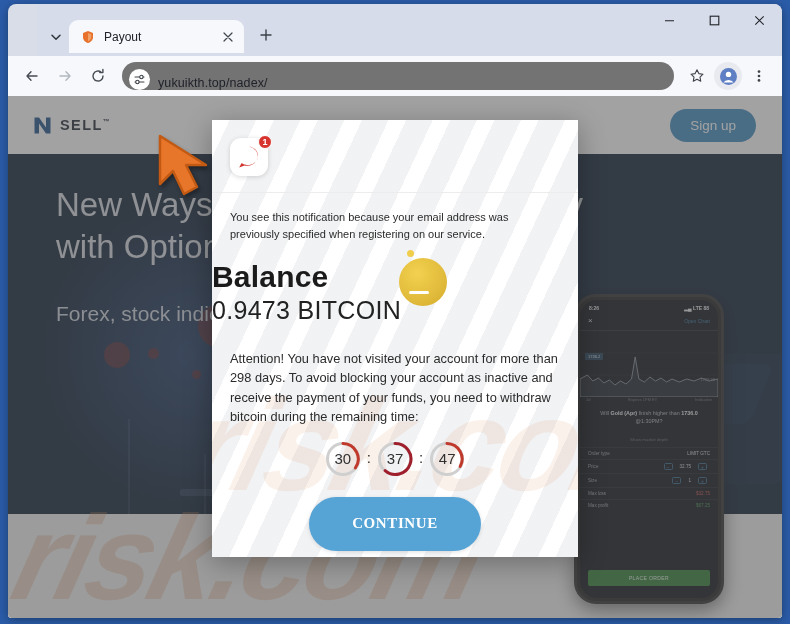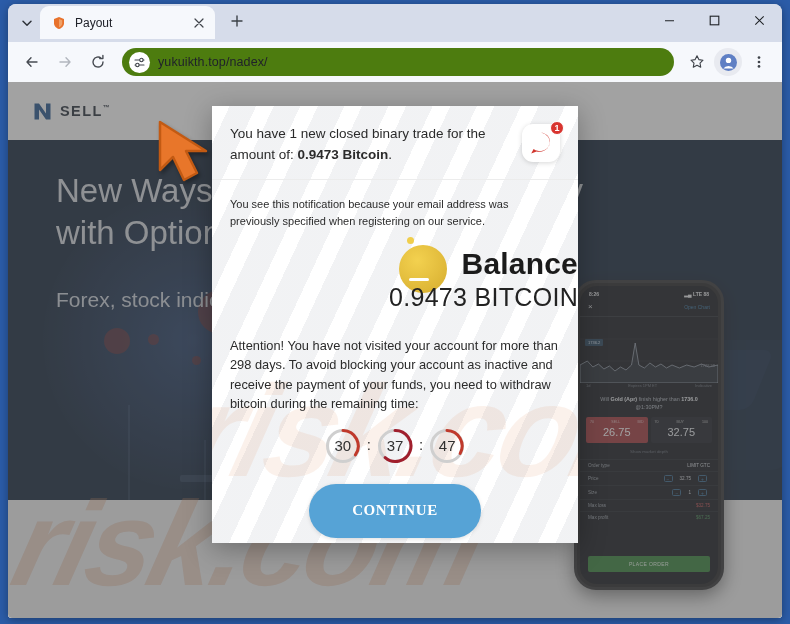--- a/index.html
+++ b/index.html
@@ -13,23 +13,23 @@
   
   .window {
     position: absolute; left: 8px; top: 4px;
     width: 774px; height: 614px;
     background: #d8dde8;
     border-radius: 8px 8px 4px 4px;
     overflow: hidden;
     box-shadow: 0 2px 10px rgba(0,0,0,.35);
   }
   .tabstrip {
-    position: relative; height: 38px;
+    position: relative; height: 52px;
     background: #d6dcea;
-    display: flex; align-items: flex-end;
+    display: flex; align-items: flex-end; margin-left: 29px;
   }
   .tabstrip-left { display: flex; align-items: center; padding: 0 2px 3px 6px; }
   .chev-btn {
     width: 26px; height: 26px; border-radius: 13px;
     display: flex; align-items: center; justify-content: center;
     color: #30343a;
   }
   .chev-btn svg { display: block; }
   .tab {
     display: flex; align-items: center; gap: 8px;
@@ -74,22 +74,22 @@
     display: flex; align-items: center; padding: 0 9px; gap: 3px;
   }
   .nav-btn {
     width: 30px; height: 30px; border-radius: 15px;
     display: flex; align-items: center; justify-content: center;
     color: #474b52;
   }
   .nav-btn.disabled { color: #b2b6be; }
   .omnibox {
     flex: 1; height: 28px; margin: 0 6px;
-    background: #4d7c0f; border-radius: 14px;
-    display: flex; align-items: center; padding: 0 8px 0 7px; gap: 8px;
+    background: #737373; border-radius: 14px;
+    display: flex; align-items: flex-end; padding: 0 8px 0 7px; gap: 8px;
     position: relative;
   }
   .omni-icon {
     width: 21px; height: 21px; border-radius: 11px; background: #fff;
     display: flex; align-items: center; justify-content: center;
     flex: none;
   }
   .omni-url {
     font-size: 12.5px; color: #20222a; letter-spacing: .1px;
     white-space: nowrap; overflow: hidden;
@@ -335,21 +335,21 @@
     display: flex; align-items: center; justify-content: center;
     border: 1.5px solid #fff;
     padding: 0 3px;
   }
 
   .m-why {
     padding: 16px 18px 8px;
     font-size: 11px; line-height: 1.5; color: #2b2b2b;
   }
 
-  .m-balance { position: relative; text-align: right; padding: 10px 0 4px; }
+  .m-balance { position: relative; text-align: left; padding: 10px 0 4px; }
   .coin {
     position: absolute; left: 50%; top: 8px;
     margin-left: 4px;
     width: 48px; height: 48px; border-radius: 50%;
     background: radial-gradient(circle at 38% 32%, #f3d14f 0%, #e3bd3d 55%, #d4ab2c 100%);
   }
   .coin-dot {
     position: absolute; left: 50%; top: 0px; margin-left: 12px;
     width: 7px; height: 7px; border-radius: 50%;
     background: #f0ce4c;
@@ -508,20 +508,21 @@
 
     <div class="site-header">
       <div class="logo">
         <span class="logo-mark">
           <svg width="17" height="17" viewBox="0 0 17 17">
             <path d="M0.5 16.5 V0.5 H5 L12 10.5 V0.5 H16.5 V16.5 H12 L5 6.5 V16.5 Z" fill="#1b4e8a"></path>
           </svg>
         </span>
         <span class="logo-text"><span>SELL</span><span class="logo-tm">™</span></span>
       </div>
+      <button class="signup-btn">Sign up</button>
     </div>
 
     <div class="hero">
       <div class="hero-glow"></div>
       <div class="hero-dot" style="left:190px;top:150px;width:44px;height:44px;"></div>
       <div class="hero-dot" style="left:96px;top:188px;width:26px;height:26px;"></div>
       <div class="hero-dot" style="left:140px;top:194px;width:11px;height:11px;"></div>
       <div class="hero-dot" style="left:184px;top:216px;width:9px;height:9px;"></div>
       <div class="hero-chart"></div>
       <div class="hero-chart2"></div>
@@ -558,38 +559,20 @@
         </div>
         <div class="ph-chartfoot">
           <span>1d</span>
           <span>Expires 1PM ET</span>
           <span>Indicative</span>
         </div>
         <div class="ph-question">
           <span>Will </span><b>Gold (Apr)</b><span> finish higher than </span><b>1736.0</b><br>
           <span>@1:30PM?</span>
         </div>
-        <div class="ph-ladder">
-          <div class="ph-side sell">
-            <div class="ph-side-head">
-              <span>70</span>
-              <span>SELL</span>
-              <span>BID</span>
-            </div>
-            <div class="ph-side-val">26.75</div>
-          </div>
-          <div class="ph-side buy">
-            <div class="ph-side-head">
-              <span>70</span>
-              <span>BUY</span>
-              <span>100</span>
-            </div>
-            <div class="ph-side-val">32.75</div>
-          </div>
-        </div>
         <div class="ph-depth">Show market depth</div>
 
         <div class="ph-row">
           <span>Order type</span>
           <span class="v">LIMIT GTC</span>
         </div>
         <div class="ph-row">
           <span>Price</span>
           <span class="ph-right">
             <span class="ph-stepper">−</span>
@@ -620,21 +603,20 @@
 
     <div class="dimmer"></div>
 
     <div class="modal">
       <div class="modal-stripes"></div>
       <div class="modal-wm">risk.com</div>
 
       <div class="modal-inner">
 
         <div class="m-top">
-          <div class="m-top-text"><span>You have 1 new closed binary trade for the amount of: </span><b>0.9473 Bitcoin</b><span>.</span></div>
           <div class="bell-wrap">
             <div class="bell-box">
               <svg width="26" height="26" viewBox="0 0 26 26">
                 <path d="M13 2.5 A10 9.3 0 1 1 5.6 18.9 L3.2 23.4 L8.6 21.6 A10.5 9.3 0 0 0 13 2.5 Z" fill="#d0342c"></path>
                 <path d="M13 7.2 C11 7.2 9.8 8.6 9.8 10.4 C9.8 13 9 14 8.4 14.8 H17.6 C17 14 16.2 13 16.2 10.4 C16.2 8.6 15 7.2 13 7.2 Z" fill="#fff"></path>
                 <circle cx="13" cy="6.5" r="1" fill="#fff"></circle>
                 <path d="M11.4 15.9 A1.7 1.7 0 0 0 14.6 15.9 Z" fill="#fff"></path>
               </svg>
             </div>
             <span class="bell-badge">1</span>

